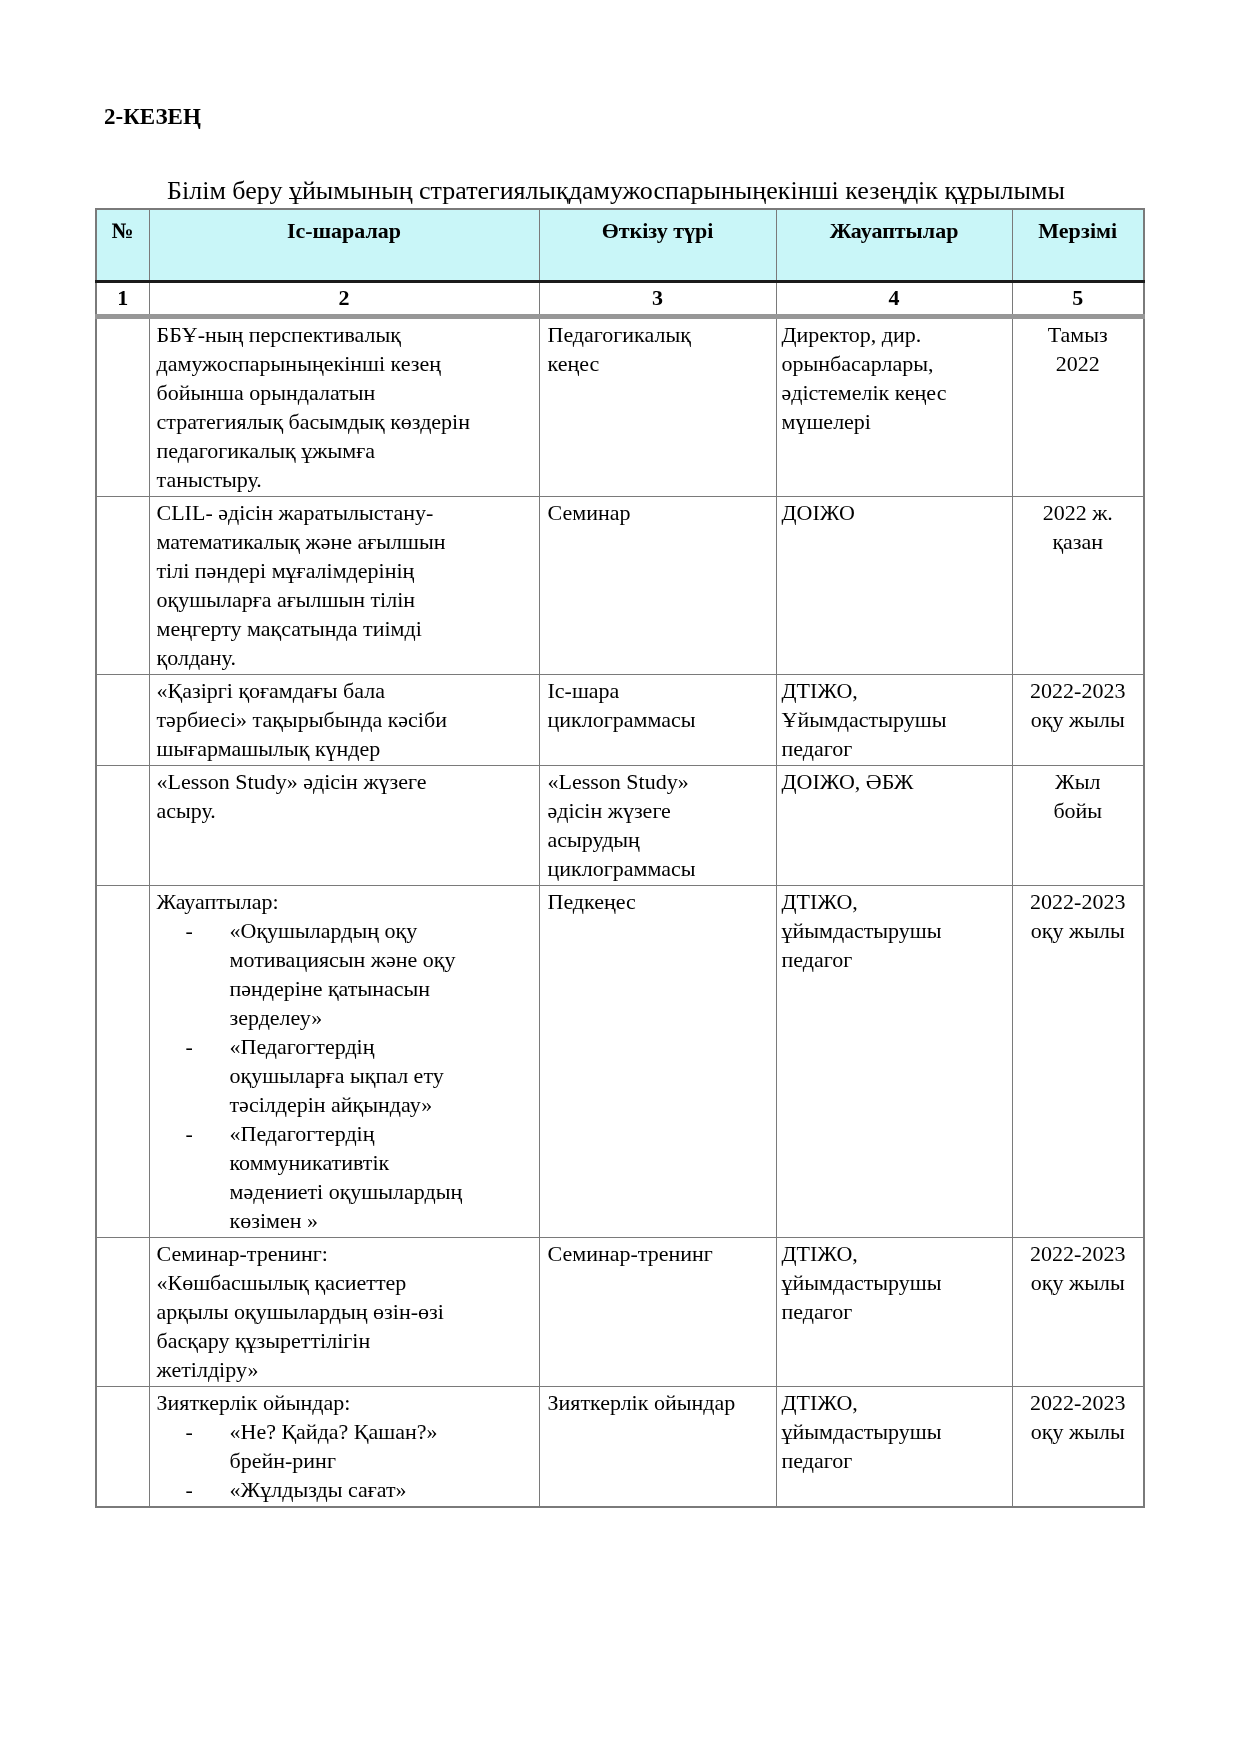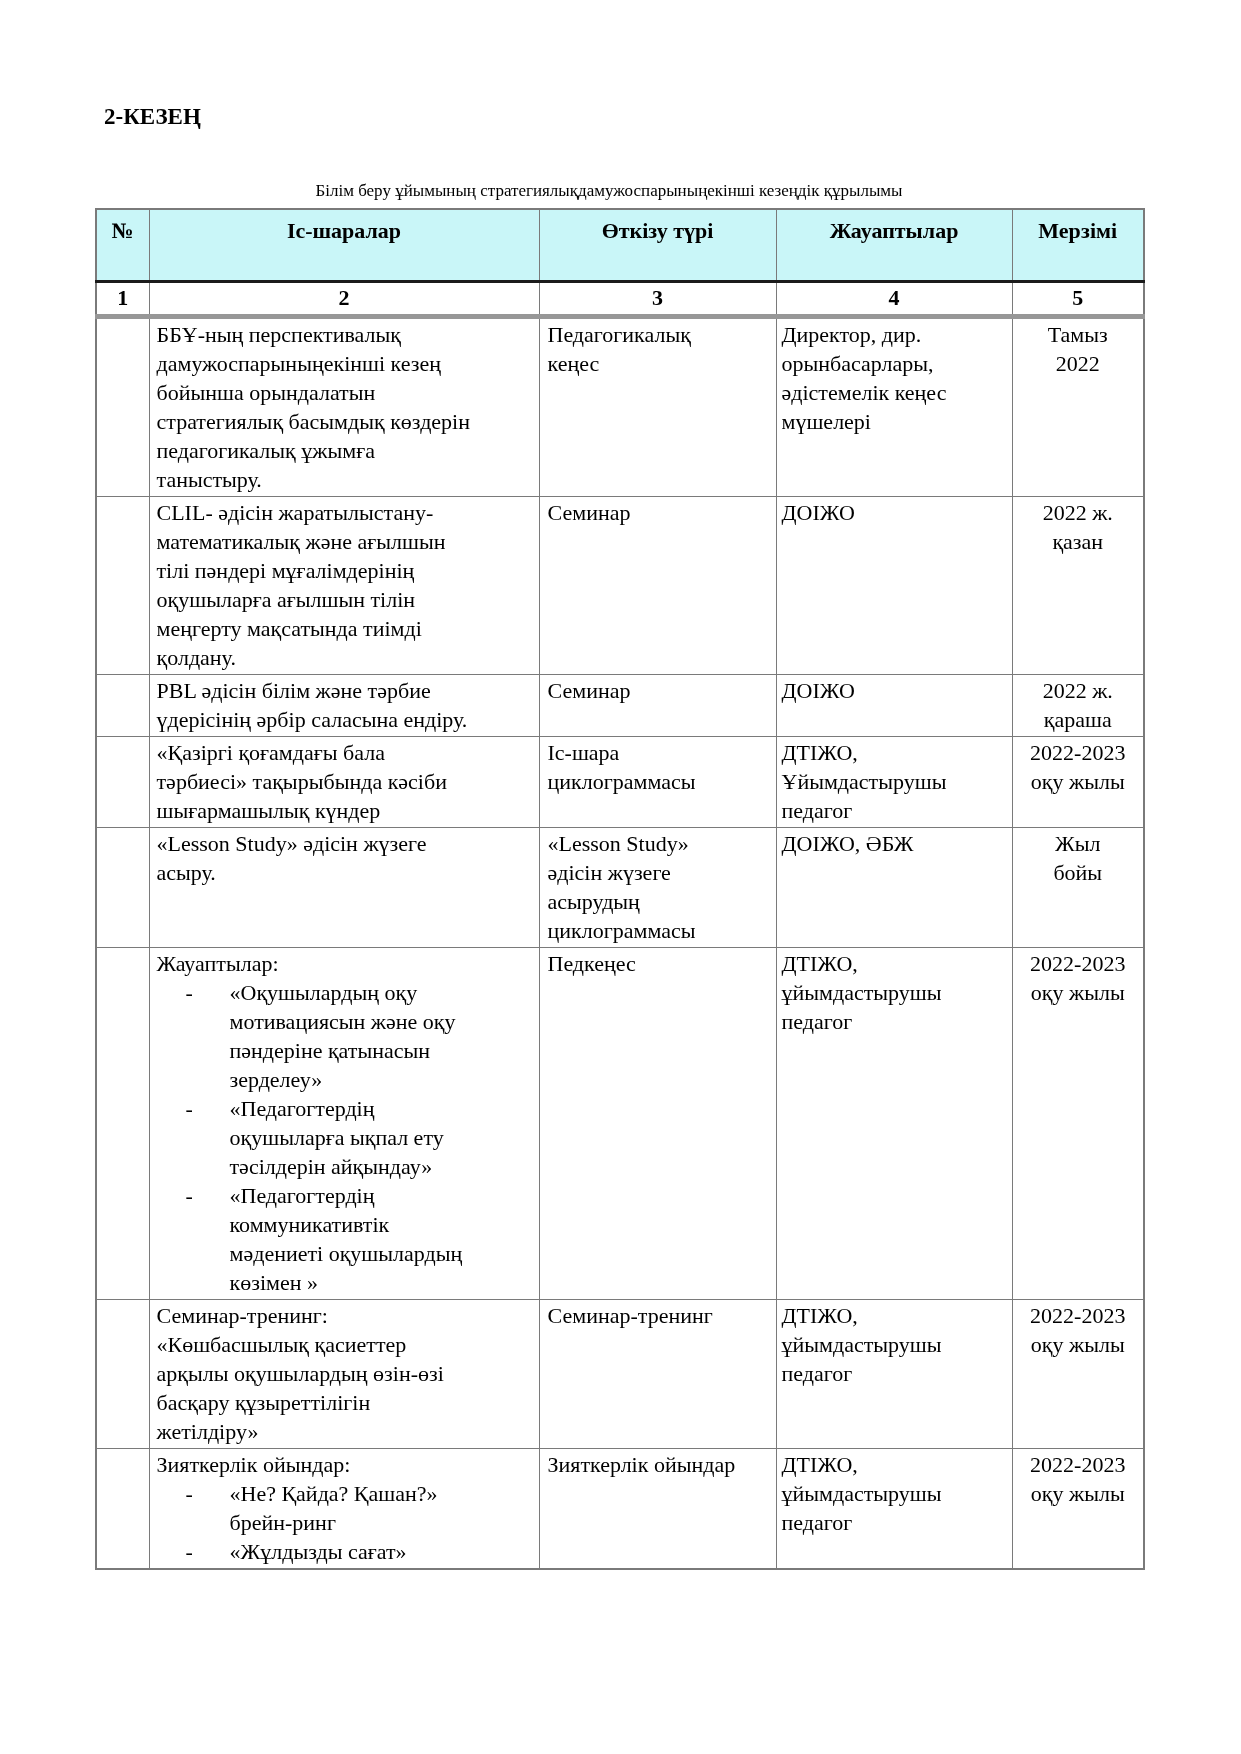--- a/index.html
+++ b/index.html
@@ -9,22 +9,22 @@
     background:#ffffff;
     margin:0 auto;
     font-family:"Liberation Serif","DejaVu Serif",serif;
     color:#000;
     overflow:hidden;
   }
   .heading{position:absolute;left:104px;top:102px;}
   .title{font-size:23px;font-weight:bold;line-height:30px;}
   .subtitle{font-size:23px;line-height:30px;}
   .caption{
-    position:absolute;left:85px;top:177px;width:1048px;
-    font-size:17px;line-height:28px;text-align:center;
+    position:absolute;left:92px;top:177px;width:1048px;
+    font-size:26px;line-height:28px;text-align:center;
   }
   table.plan{
     position:absolute;left:95px;top:208px;width:1048px;
     border-collapse:collapse;table-layout:fixed;
     font-size:22px;line-height:29px;
     border:2px solid var(--border-col,#6e6e6e);
   }
   col.c1{width:53px;} col.c2{width:390px;} col.c3{width:237px;}
   col.c4{width:236px;} col.c5{width:132px;}
   th,td{
@@ -120,31 +120,20 @@
 оқушыларға ағылшын тілін
 меңгерту мақсатында тиімді
 қолдану.</div>
         </td>
         <td class="c-fmt">Семинар</td>
         <td class="c-resp">ДОІЖО</td>
         <td class="c-term">2022 ж.
 қазан</td>
       </tr>
 
-      <tr class="data-row">
-        <td class="c-num"></td>
-        <td class="c-act">
-          <div class="act-text">PBL әдісін білім және тәрбие
-үдерісінің әрбір саласына ендіру.</div>
-        </td>
-        <td class="c-fmt">Семинар</td>
-        <td class="c-resp">ДОІЖО</td>
-        <td class="c-term">2022 ж.
-қараша</td>
-      </tr>
 
       <tr class="data-row">
         <td class="c-num"></td>
         <td class="c-act">
           <div class="act-text">«Қазіргі қоғамдағы бала
 тәрбиесі» тақырыбында кәсіби
 шығармашылық күндер</div>
         </td>
         <td class="c-fmt">Іс-шара
 циклограммасы</td>

